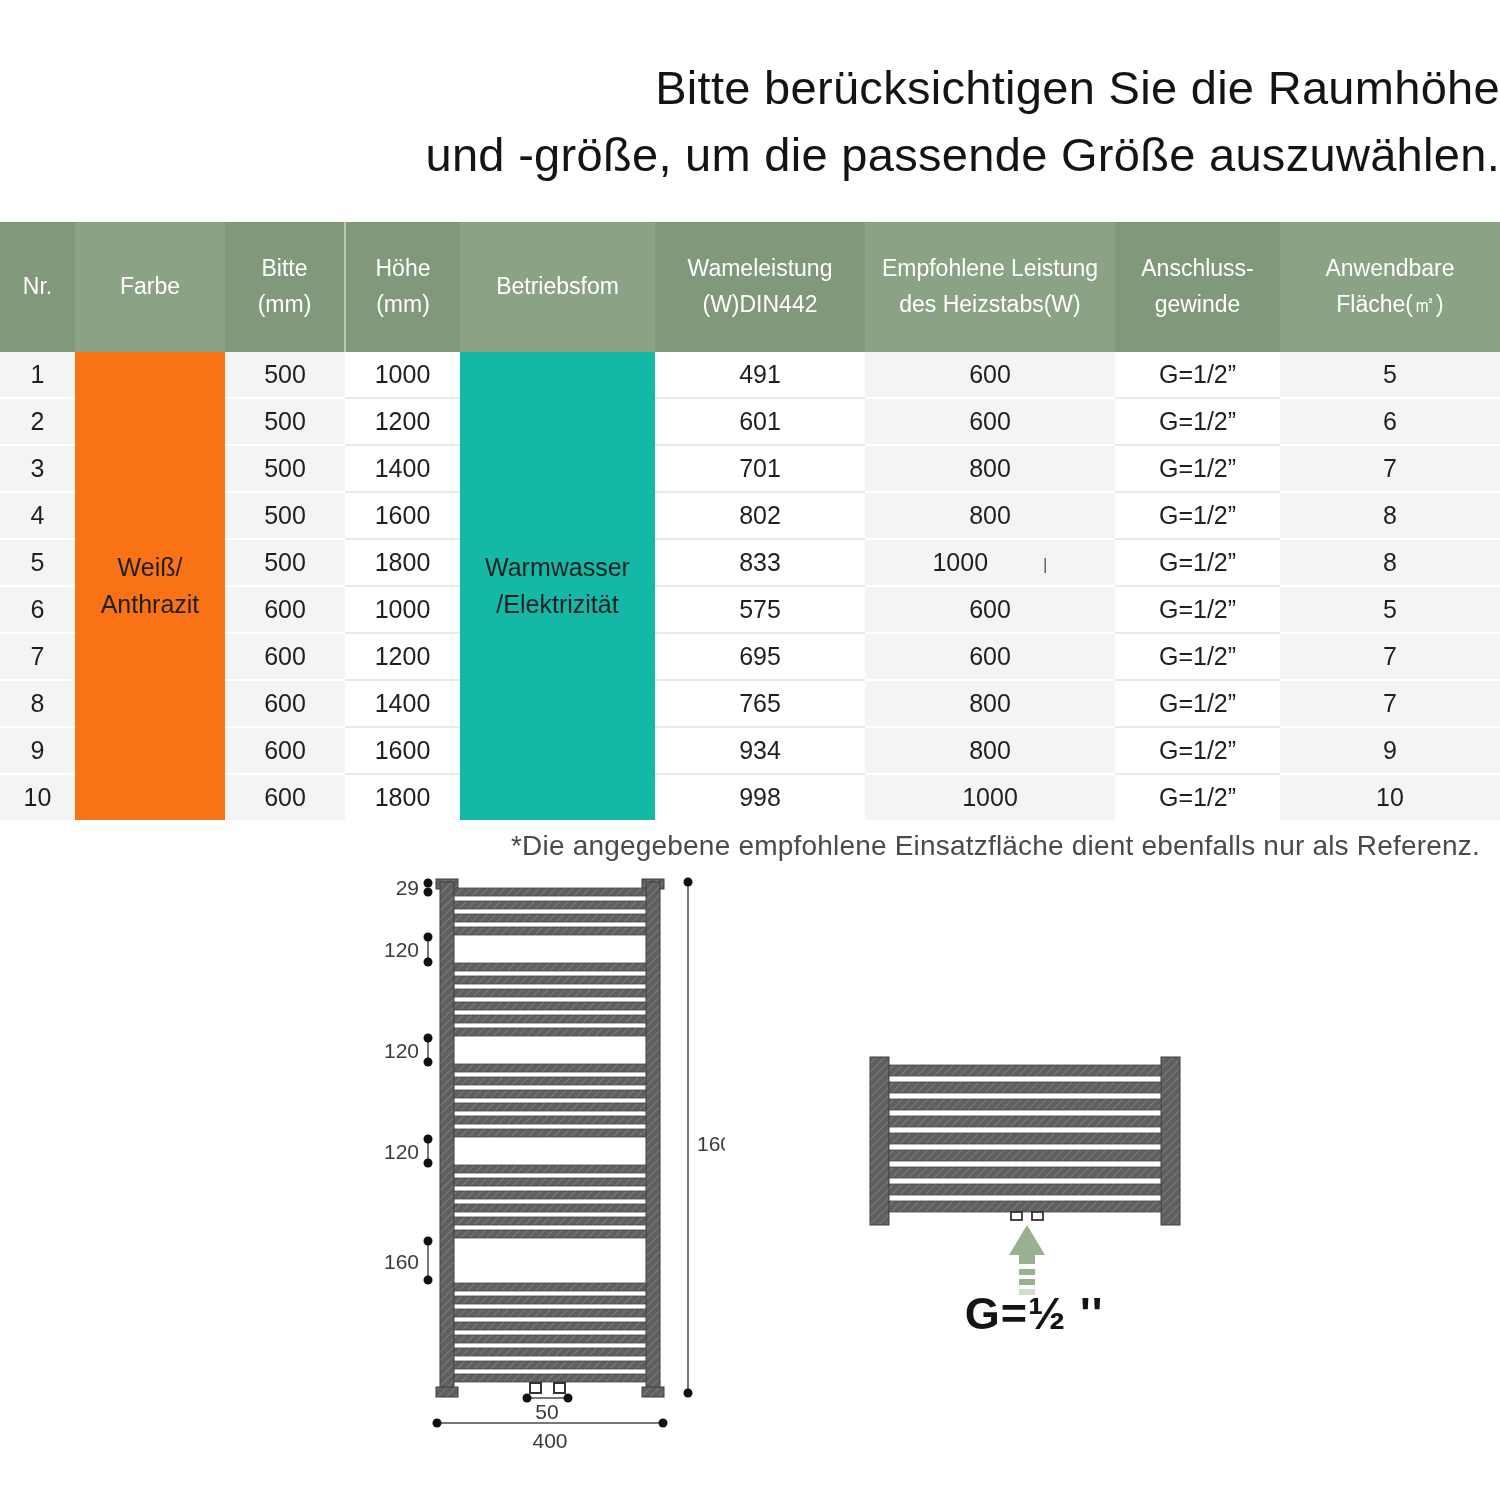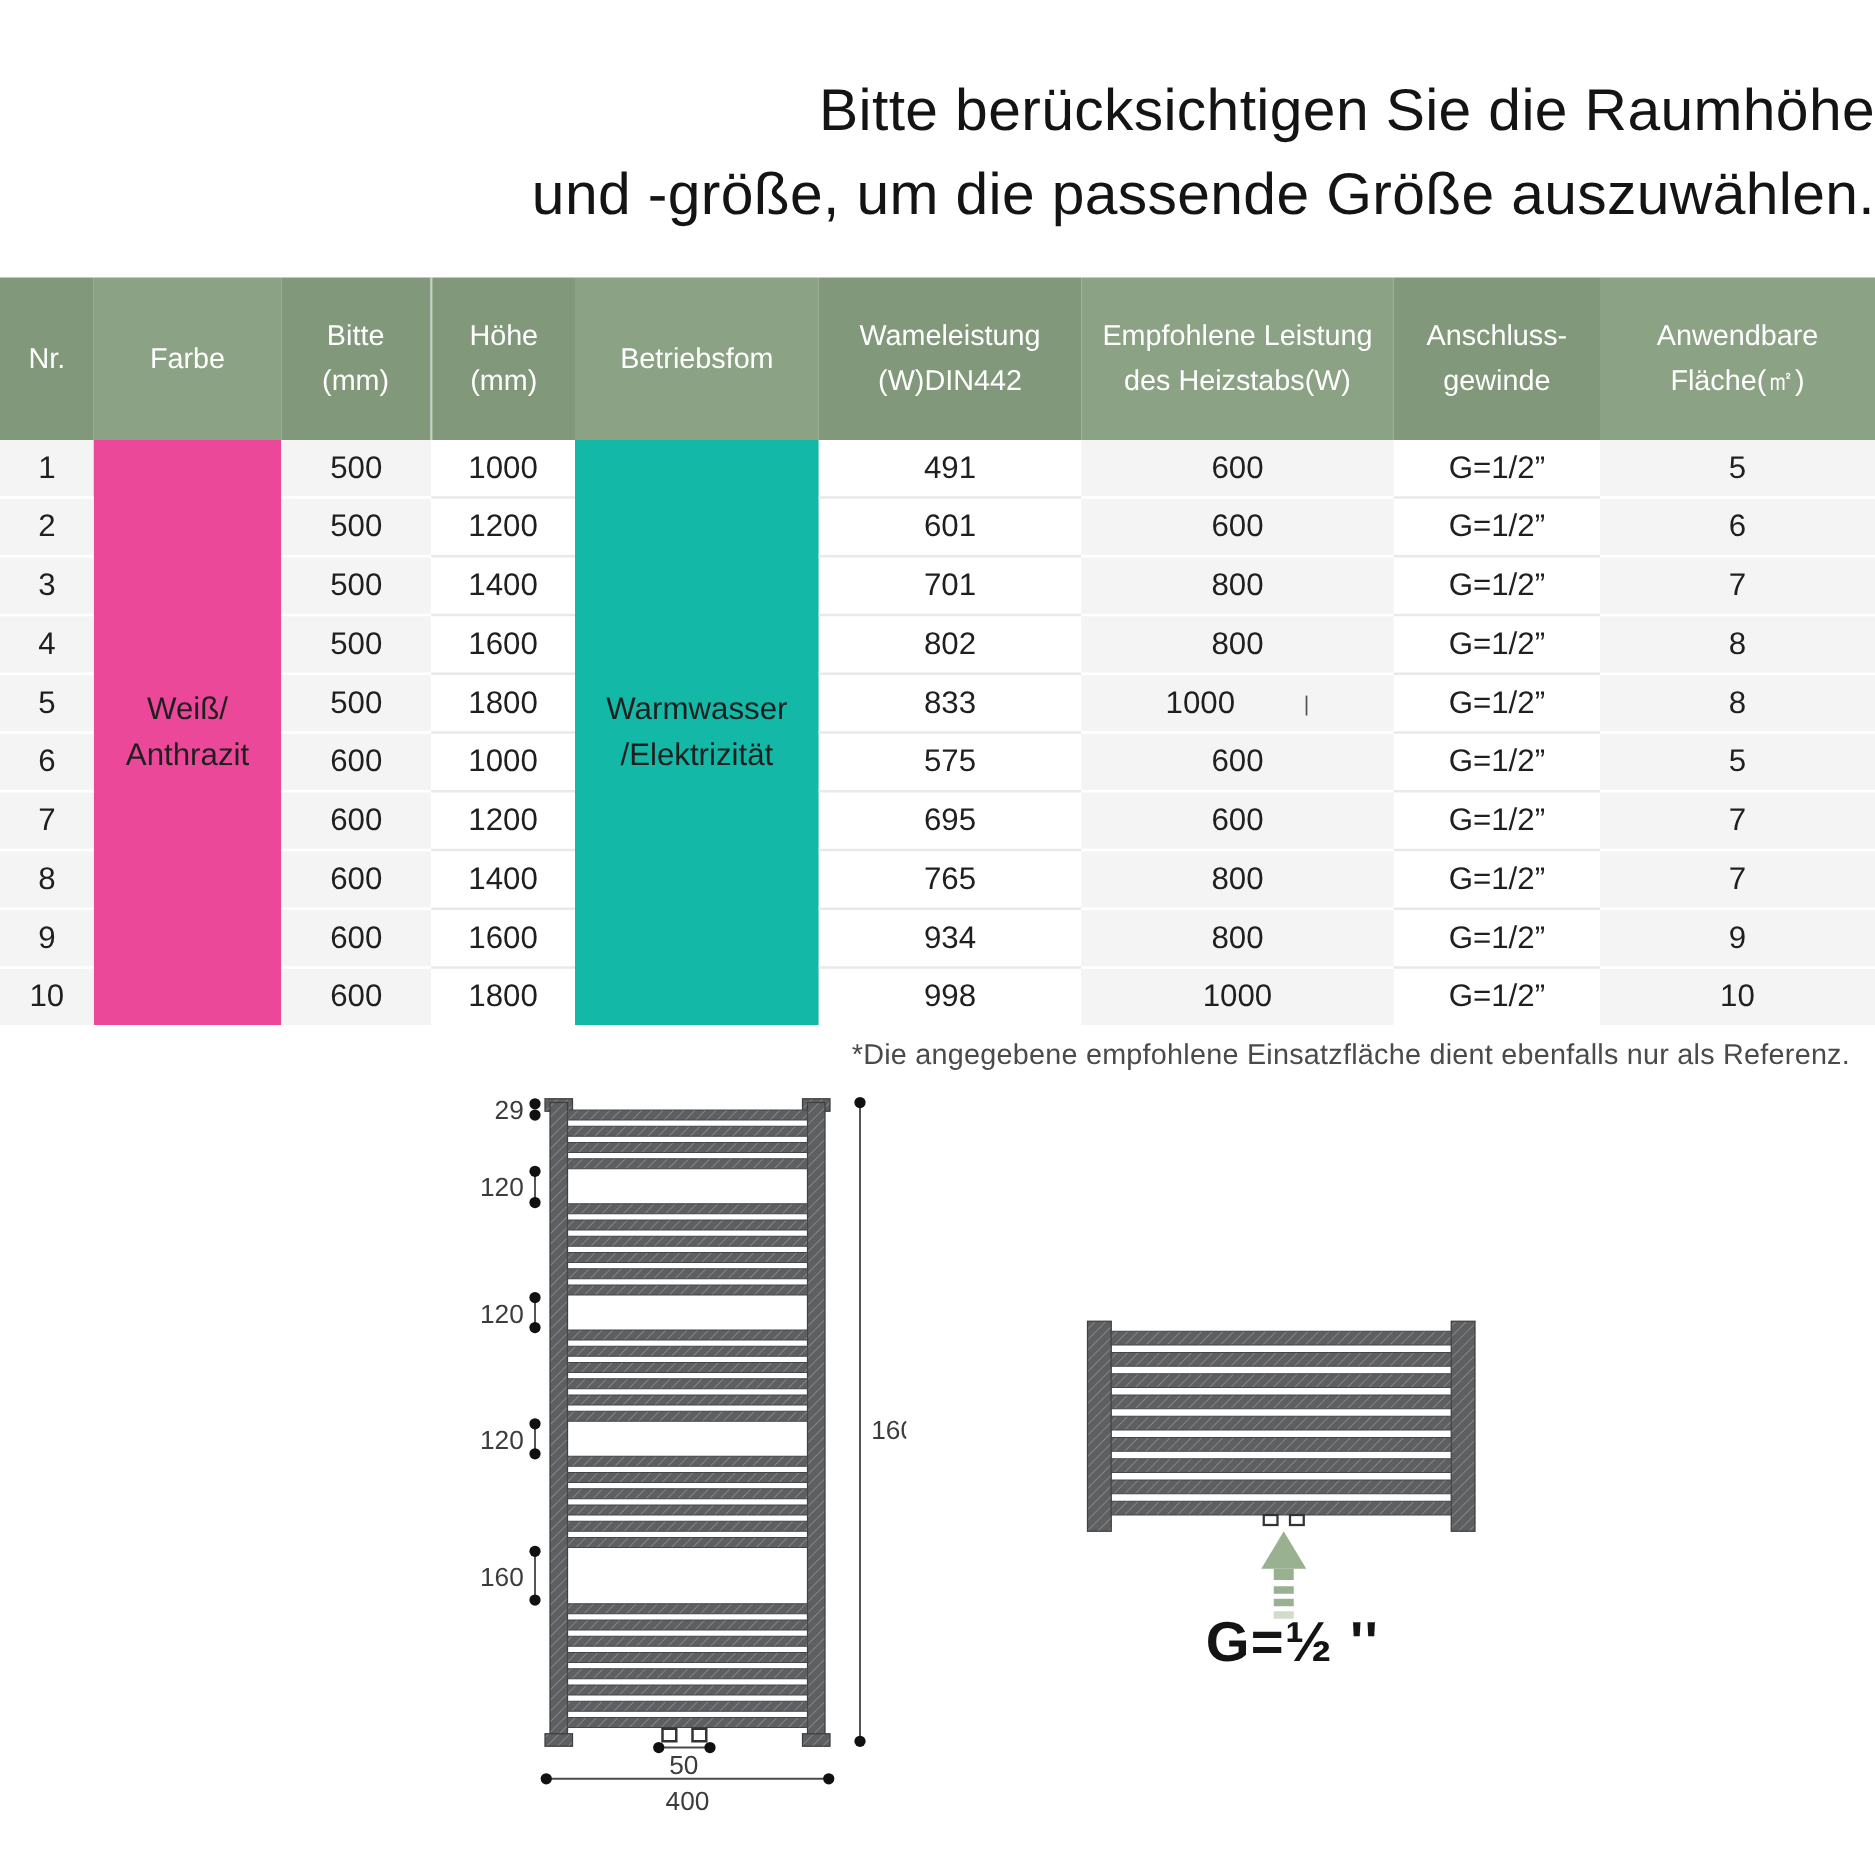--- a/index.html
+++ b/index.html
@@ -15,26 +15,26 @@
   table.spec th{height:130px;color:#ffffff;font-size:23px;font-weight:400;line-height:1.55;
                 white-space:pre-line;text-align:center;vertical-align:middle;padding:0 4px;}
   th.h-dark{background:#82987A;}
   th.h-light{background:#8CA285;}
   th.div-left{border-left:2px solid rgba(255,255,255,.45);}
   table.spec td{height:45px;text-align:center;vertical-align:middle;font-size:25px;
                 font-weight:500;color:#1f1f1f;padding:0;}
   td.c-gray{background:#F4F4F4;border-bottom:2px solid #ffffff;}
   td.c-white{background:#ffffff;border-bottom:2px solid #E9E9E9;}
   td.merged{white-space:pre-line;line-height:1.5;border-bottom:none;}
-  td.m-white{background:#ec4899;}
+  td.m-white{background:#f97316;}
   td.m-gray{background:#14b8a6;}
   tr:last-child td{border-bottom:none;text-align:center;}
   .stray{display:inline-block;margin-left:55px;color:#555;font-size:17px;vertical-align:1px;}
 
-  .footnote{position:absolute;top:830px;right:20px;font-size:23px;color:#4A4A4A;letter-spacing:.2px;}
+  .footnote{position:absolute;top:830px;right:20px;font-size:28px;color:#4A4A4A;letter-spacing:.2px;}
 
   
   #svg-front{position:absolute;left:365px;top:858px;}
   #svg-side{position:absolute;left:830px;top:1035px;}
   .dim-text{font-family:"Liberation Sans", sans-serif;font-size:21px;fill:#3C3C3C;}
   .dim-line{stroke:#4A4A4A;stroke-width:1.5;}
   .dim-dot{fill:#111111;}
   .thread-text{font-family:"Liberation Sans", sans-serif;font-size:45px;font-weight:bold;fill:#141414;letter-spacing:1px;}
 </style>
 </head>

